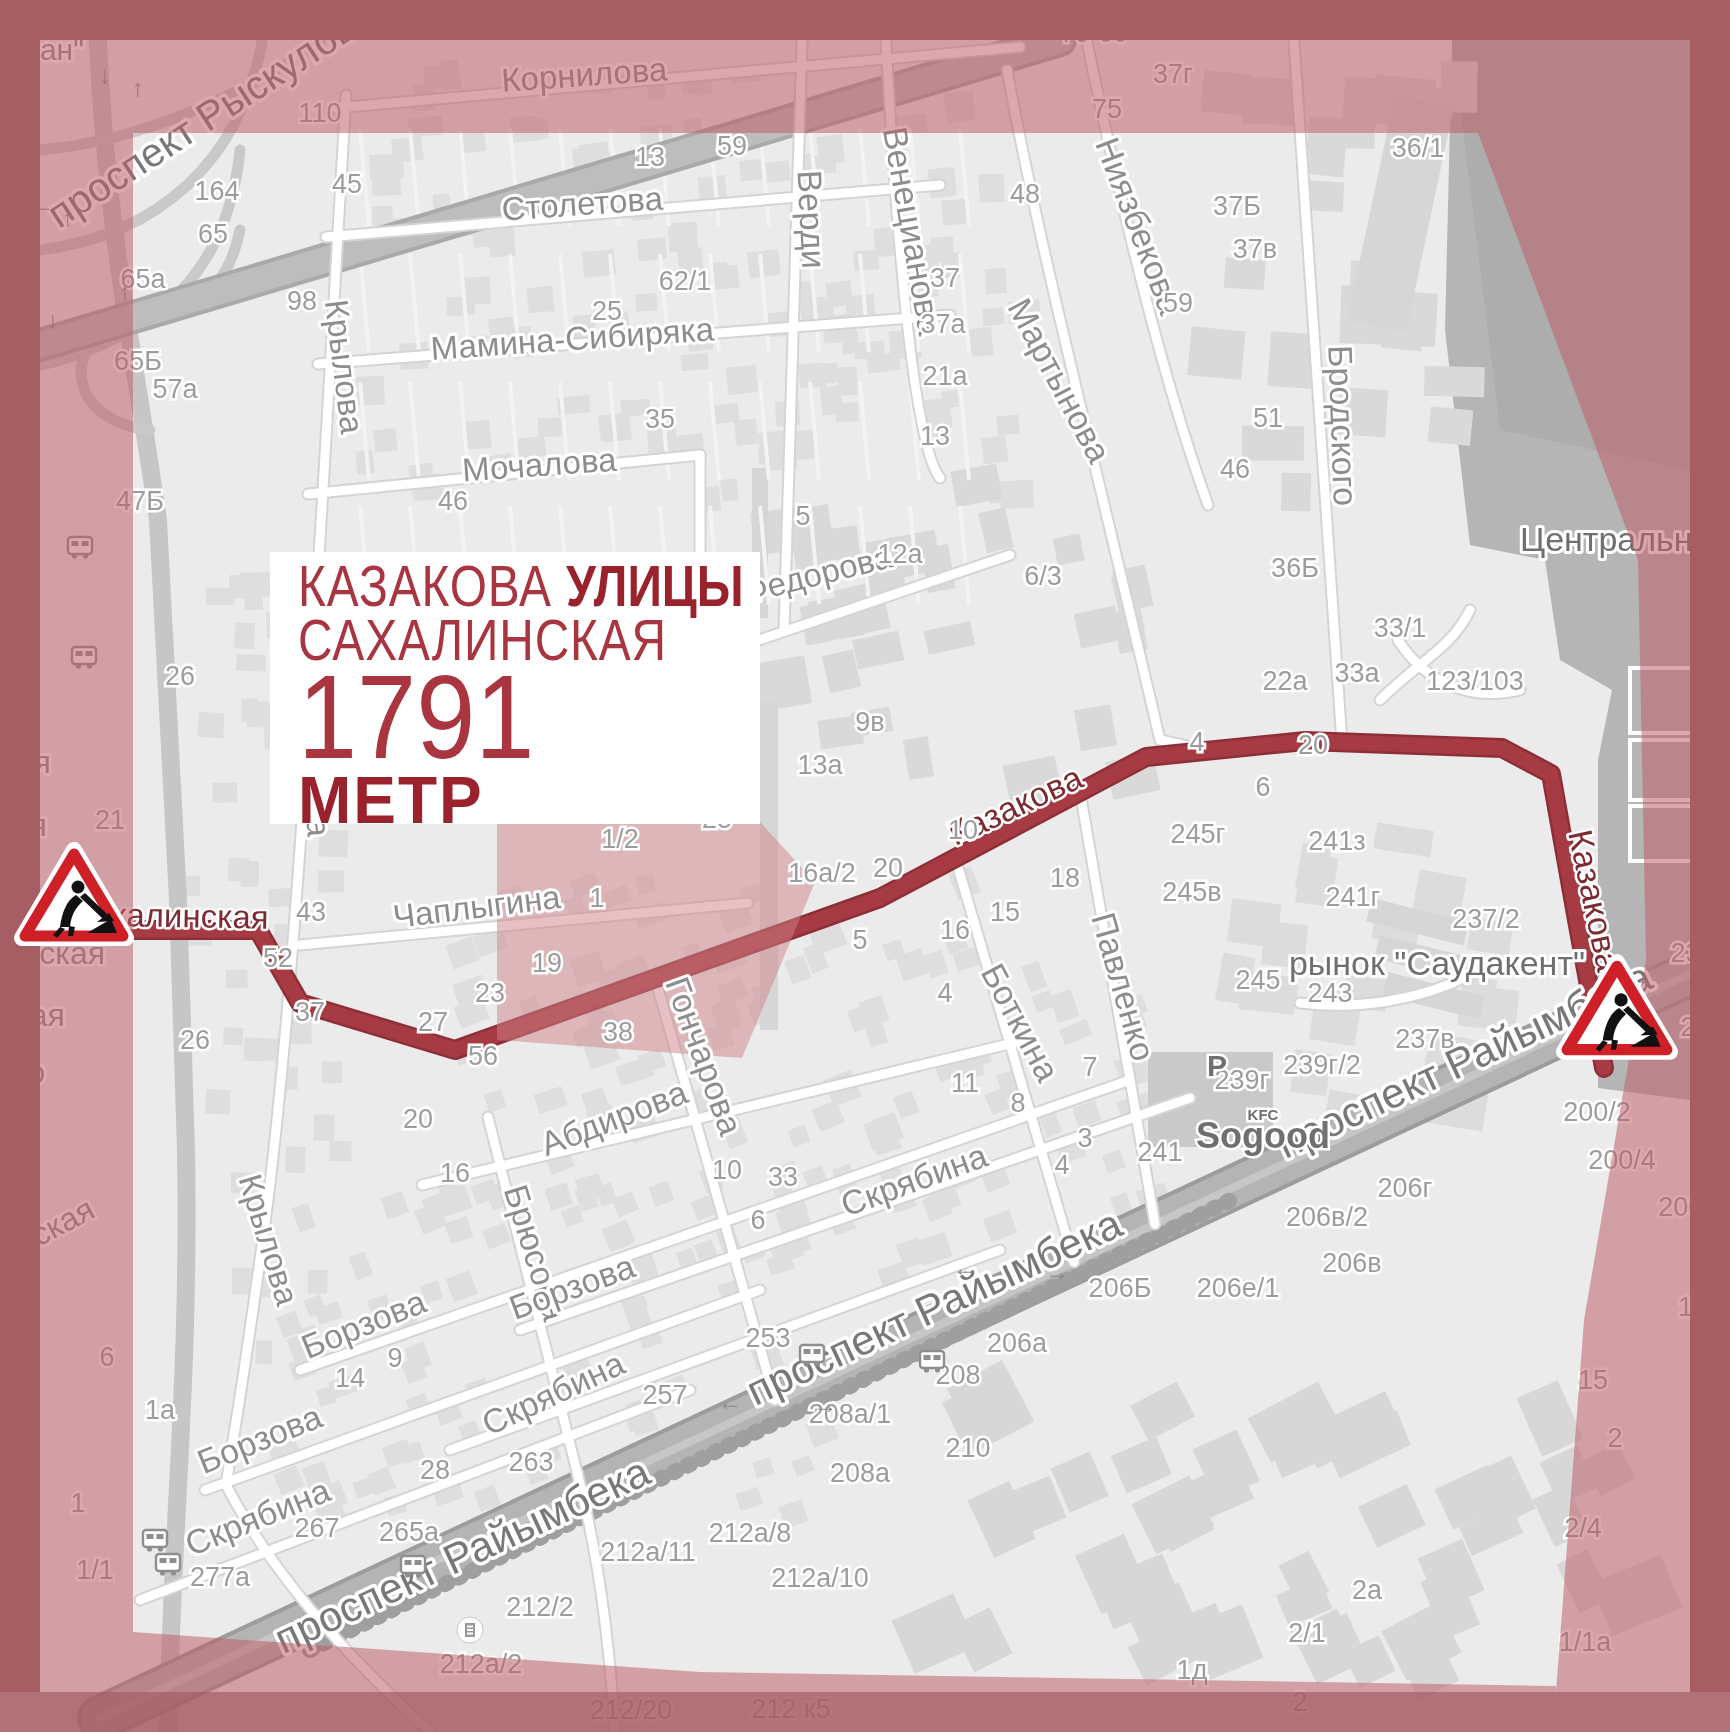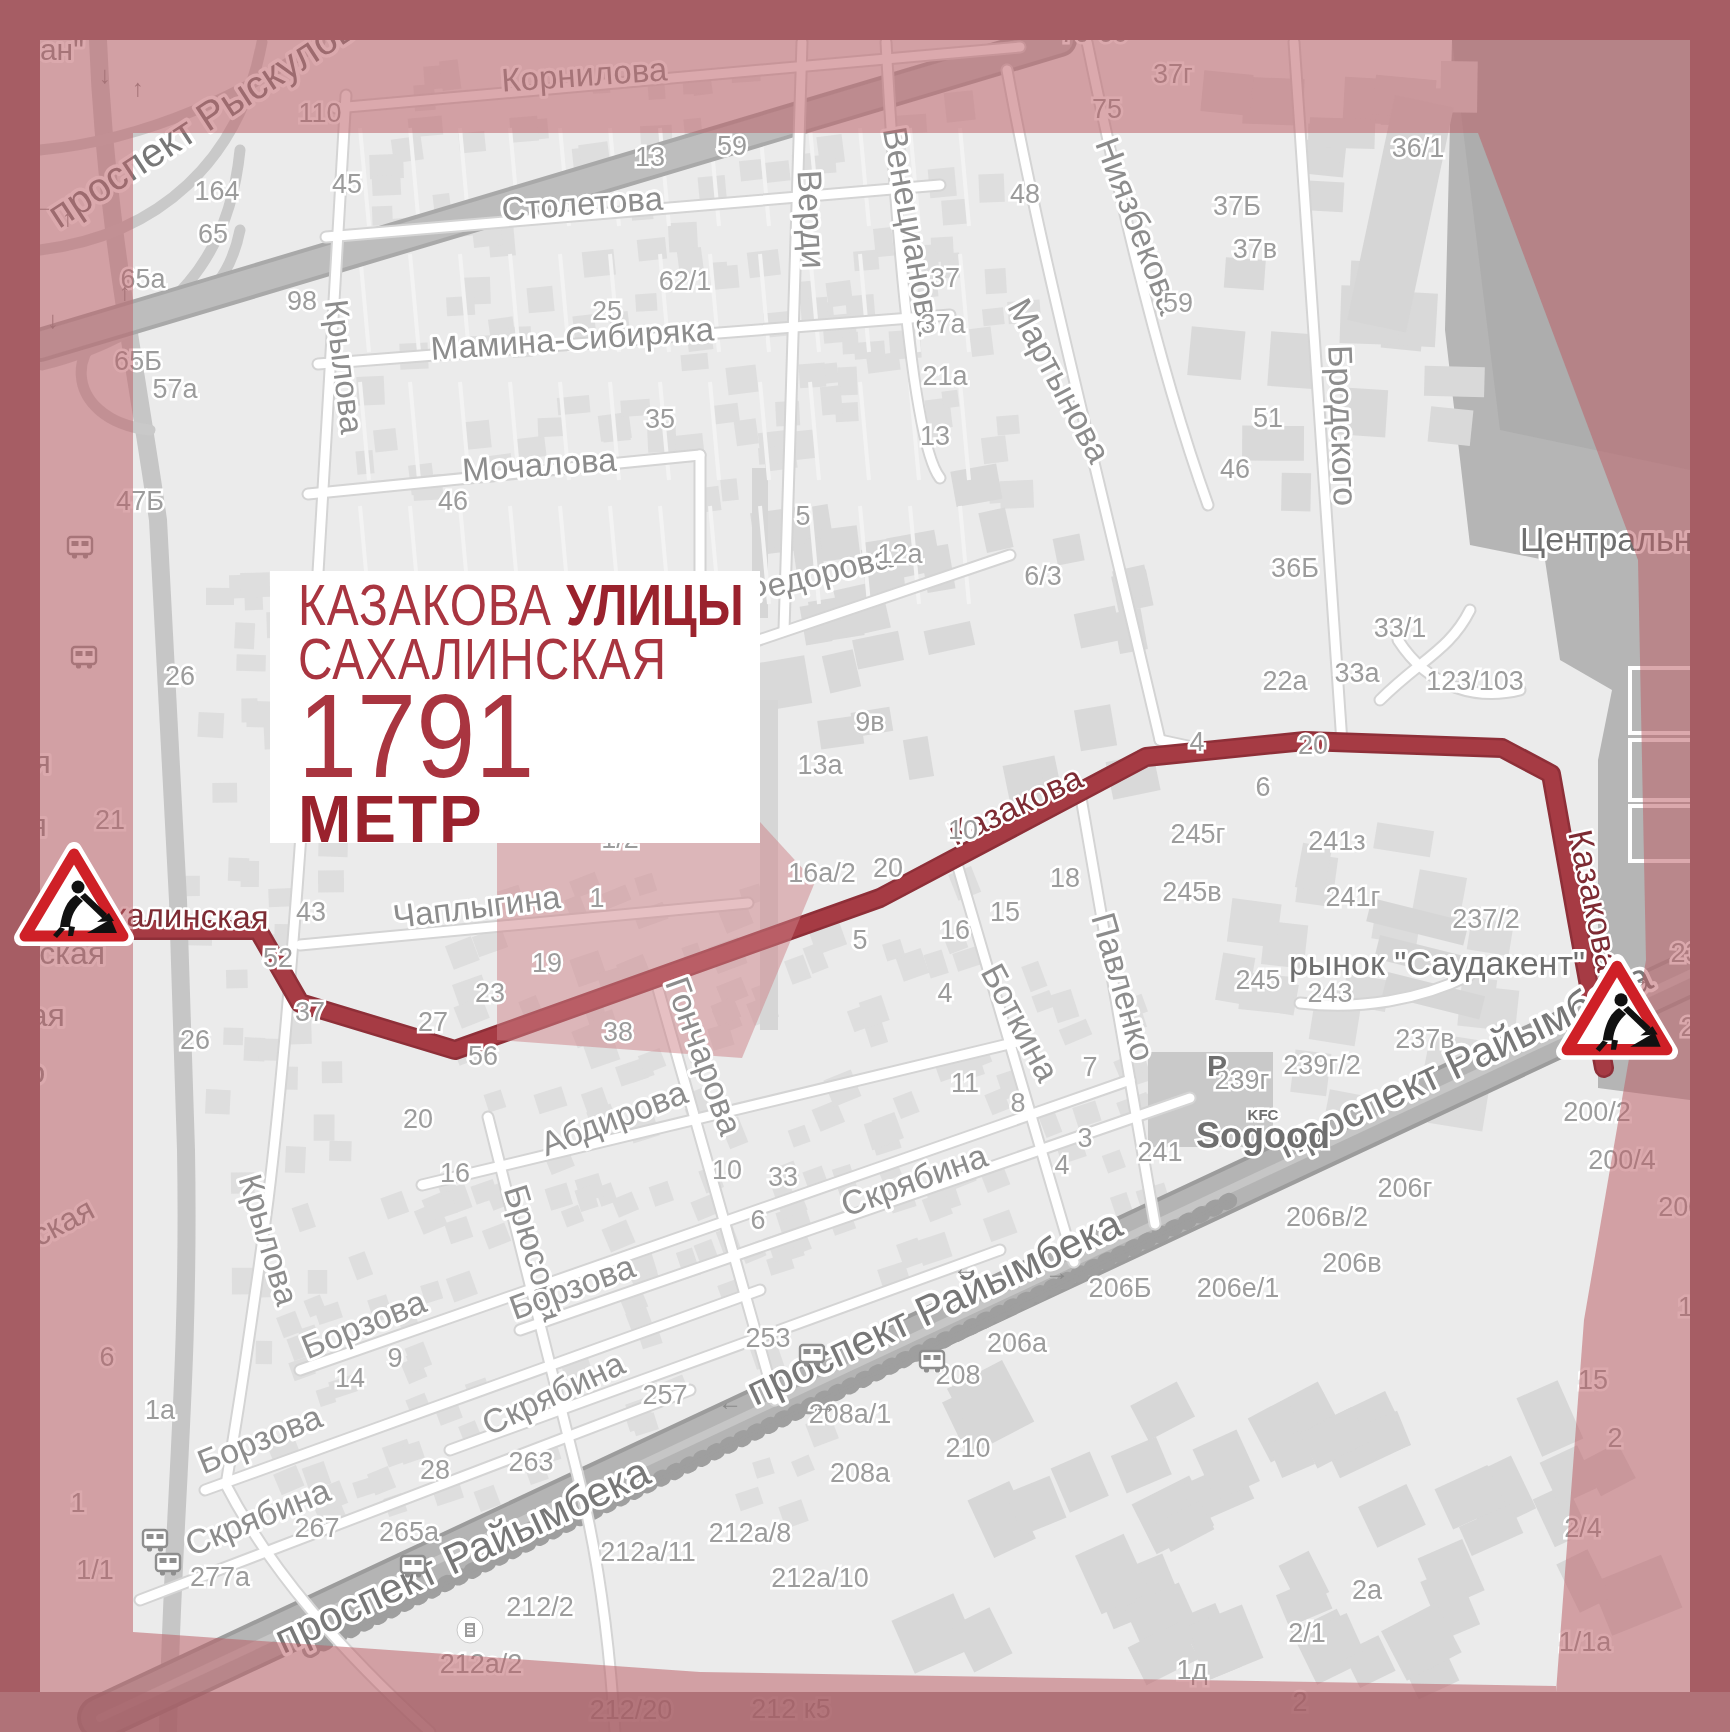--- a/index.html
+++ b/index.html
@@ -5,21 +5,21 @@
   html,body{margin:0;padding:0;background:#fff;}
   #stage{position:relative;width:1730px;height:1732px;overflow:hidden;
          font-family:"Liberation S ans", "Liberation Sans", sans-serif;background:#ebebeb;}
   svg{display:block}
   #map-svg{position:absolute;left:0;top:0;z-index:1;}
   #overlay-svg{position:absolute;left:0;top:0;z-index:40;pointer-events:none;}
   .sign{position:absolute;z-index:60;}
   #sign-left{left:14px;top:842px;width:120px;height:104px;}
   #sign-right{left:1556px;top:954px;width:122px;height:106px;}
   .infobox{position:absolute;left:270px;top:552px;width:490px;height:272px;background:#ffffff;
-           z-index:50;color:#a93540;padding:6px 0 0 28px;box-sizing:border-box;margin-top:19px;}
+           z-index:50;color:#a93540;padding:6px 0 0 28px;box-sizing:border-box;}
   .infobox .ln{display:block;white-space:nowrap;transform-origin:left center;}
   .l1{font-size:57px;line-height:56px;font-weight:300;letter-spacing:1px;transform:scaleX(.84);}
   .l1 .bold{font-weight:800;color:#9a222d;letter-spacing:0;}
   .l2{font-size:57px;line-height:52px;font-weight:300;letter-spacing:1px;transform:scaleX(.84);}
   .l3{font-size:118px;line-height:102px;font-weight:300;transform:scaleX(.9);}
   .l4{font-size:66px;line-height:64px;font-weight:800;color:#9a222d;letter-spacing:2px;transform:scaleX(.97);}
   text{font-family:"Liberation Sans",sans-serif;}
 </style>
 </head>
 <body>

